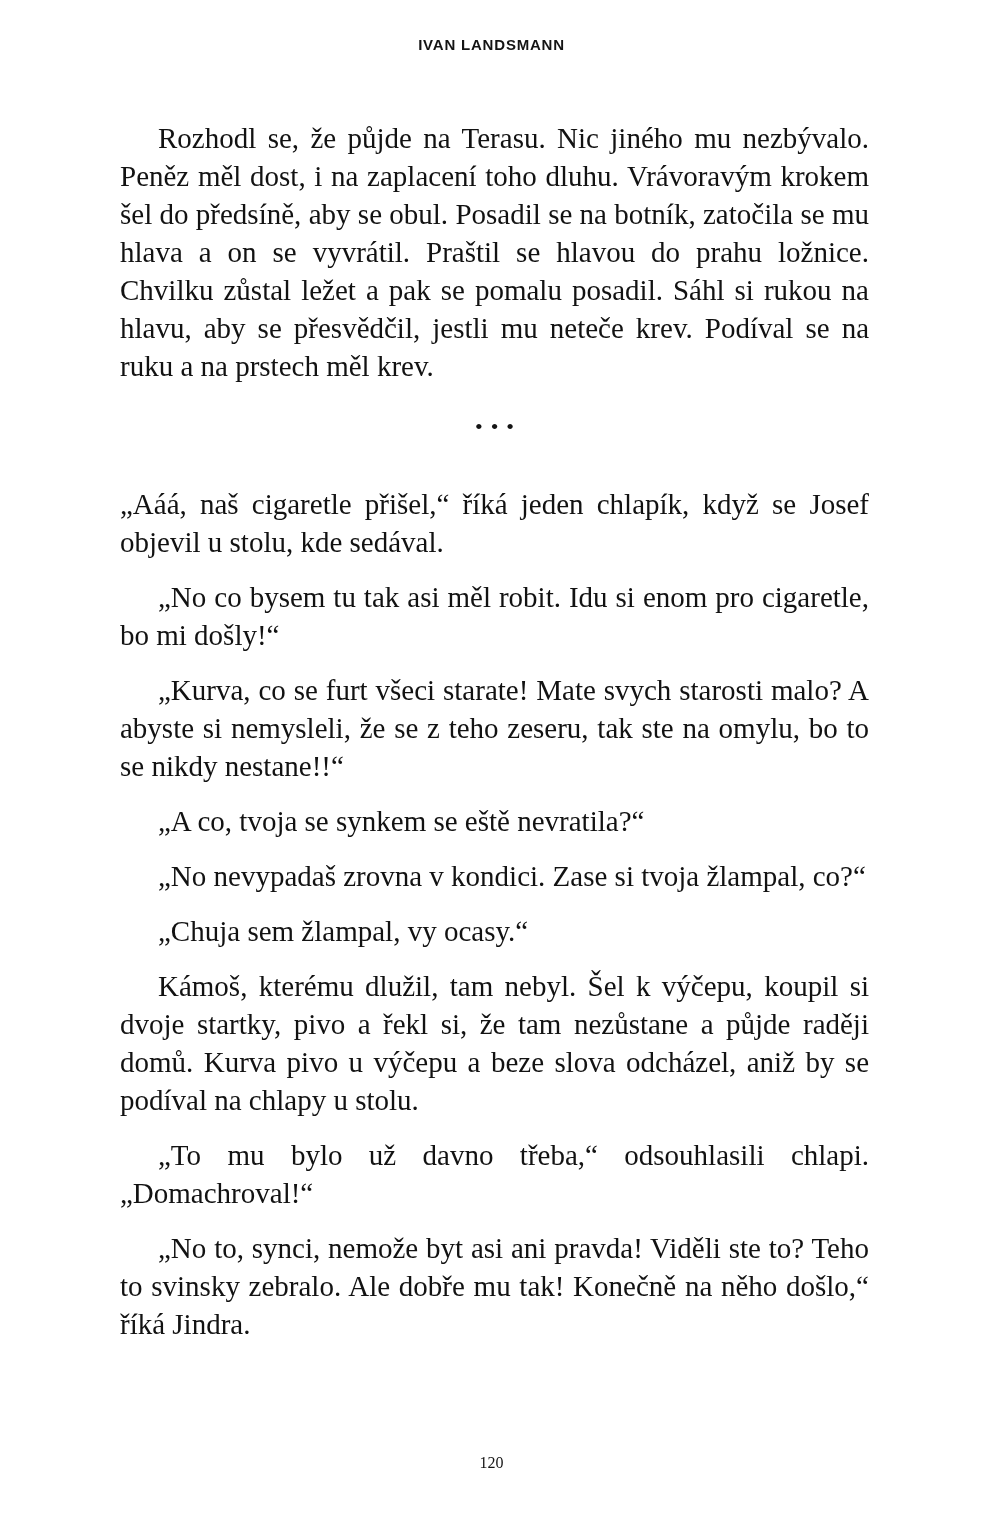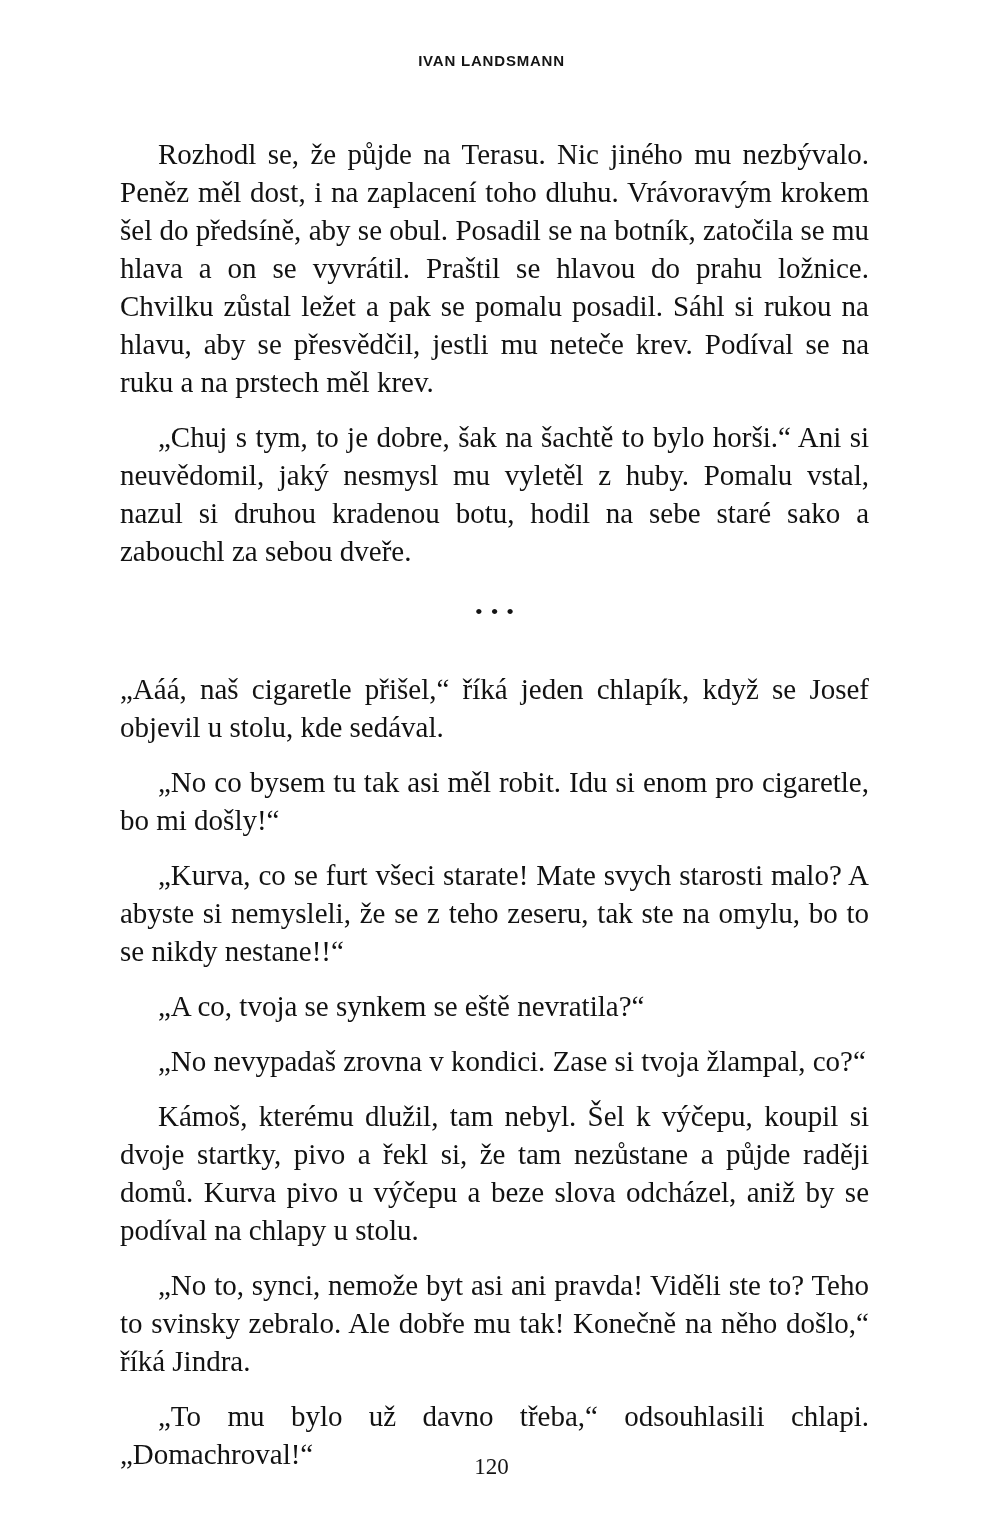--- a/index.html
+++ b/index.html
@@ -7,21 +7,21 @@
   body {
     width: 983px;
     height: 1534px;
     position: relative;
     background: #ffffff;
     color: #121212;
     font-family: "Liberation Serif", serif;
     overflow: hidden;
   }
   .running-head {
-    padding-top: 52px;
+    padding-top: 36px;
     text-align: center;
     font-family: "Liberation Sans", sans-serif;
     font-weight: 700;
     font-size: 15px;
     letter-spacing: 0.8px;
     color: #141414;
   }
   .text-block {
     width: 783px;
     margin: 66px 97px 0 103px;
@@ -45,42 +45,42 @@
     margin: 28px 0 44px 0;
     color: #141414;
     text-indent: 0;
   }
   .page-number {
     position: absolute;
     top: 1454px;
     left: 0;
     width: 983px;
     text-align: center;
-    font-size: 23px;
+    font-size: 16px;
     color: #141414;
   }
 </style>
 </head>
 <body>
 
 <div class="running-head">IVAN LANDSMANN</div>
 
 <div class="text-block">
 
   <p class="para indent">Rozhodl se, že půjde na Terasu. Nic jiného mu nezbýva­lo. Peněz měl dost, i na zaplacení toho dluhu. Vrávoravým krokem šel do předsíně, aby se obul. Posadil se na botník, zatočila se mu hlava a on se vyvrátil. Praštil se hlavou do prahu ložnice. Chvilku zůstal ležet a pak se pomalu posadil. Sáhl si rukou na hlavu, aby se přesvědčil, jestli mu neteče krev. Podíval se na ruku a na prstech měl krev.</p>
-  <p class="para indent">„Chuj s tym, to je dobre, šak na šachtě to bylo horši.“ Ani si neuvědomil, jaký nesmysl mu vyletěl z huby. Pomalu vstal, nazul si druhou kradenou botu, hodil na sebe staré sako a zabouchl za sebou dveře.</p>
 
   <div class="separator">
     <span>•••</span>
   </div>
 
   <p class="para">„Aáá, naš cigaretle přišel,“ říká jeden chlapík, když se Josef objevil u stolu, kde sedával.</p>
   <p class="para indent">„No co bysem tu tak asi měl robit. Idu si enom pro cigaretle, bo mi došly!“</p>
   <p class="para indent">„Kurva, co se furt všeci starate! Mate svych starosti malo? A abyste si nemysleli, že se z teho zeseru, tak ste na omylu, bo to se nikdy nestane!!“</p>
   <p class="para indent">„A co, tvoja se synkem se eště nevratila?“</p>
   <p class="para indent">„No nevypadaš zrovna v kondici. Zase si tvoja žlam­pal, co?“</p>
+  <p class="para indent">„Chuja sem žlampal, vy ocasy.“</p>
   <p class="para indent">Kámoš, kterému dlužil, tam nebyl. Šel k výčepu, koupil si dvoje startky, pivo a řekl si, že tam nezůstane a půjde raději domů. Kurva pivo u výčepu a beze slova odcházel, aniž by se podíval na chlapy u stolu.</p>
+  <p class="para indent">„To mu bylo už davno třeba,“ odsouhlasili chlapi. „Domachroval!“</p>
   <p class="para indent">„No to, synci, nemože byt asi ani pravda! Viděli ste to? Teho to svinsky zebralo. Ale dobře mu tak! Koneč­ně na něho došlo,“ říká Jindra.</p>
-  <p class="para indent">„To mu bylo už davno třeba,“ odsouhlasili chlapi. „Domachroval!“</p>
 
 </div>
 
 <div class="page-number">120</div>
 
 </body></html>

